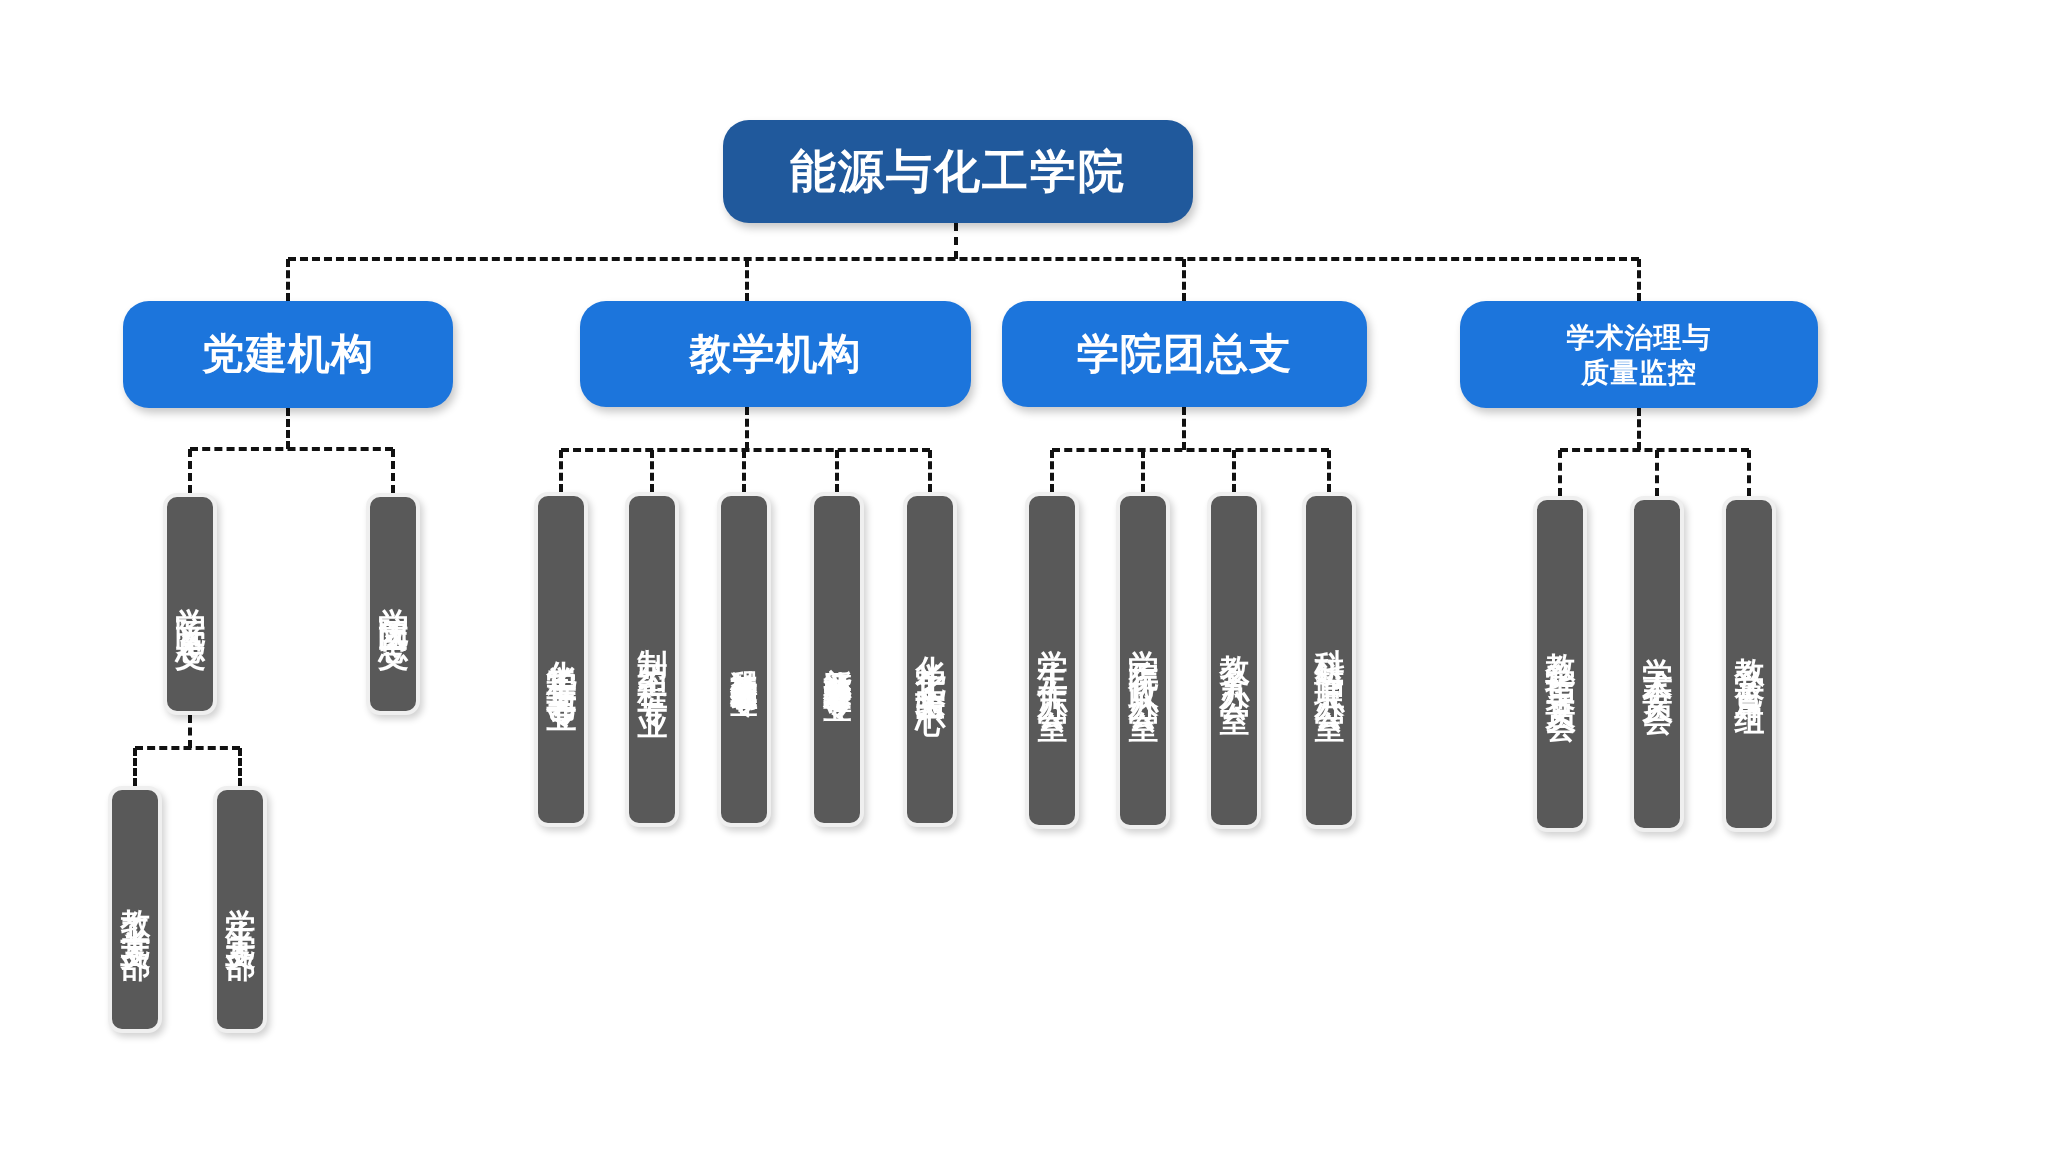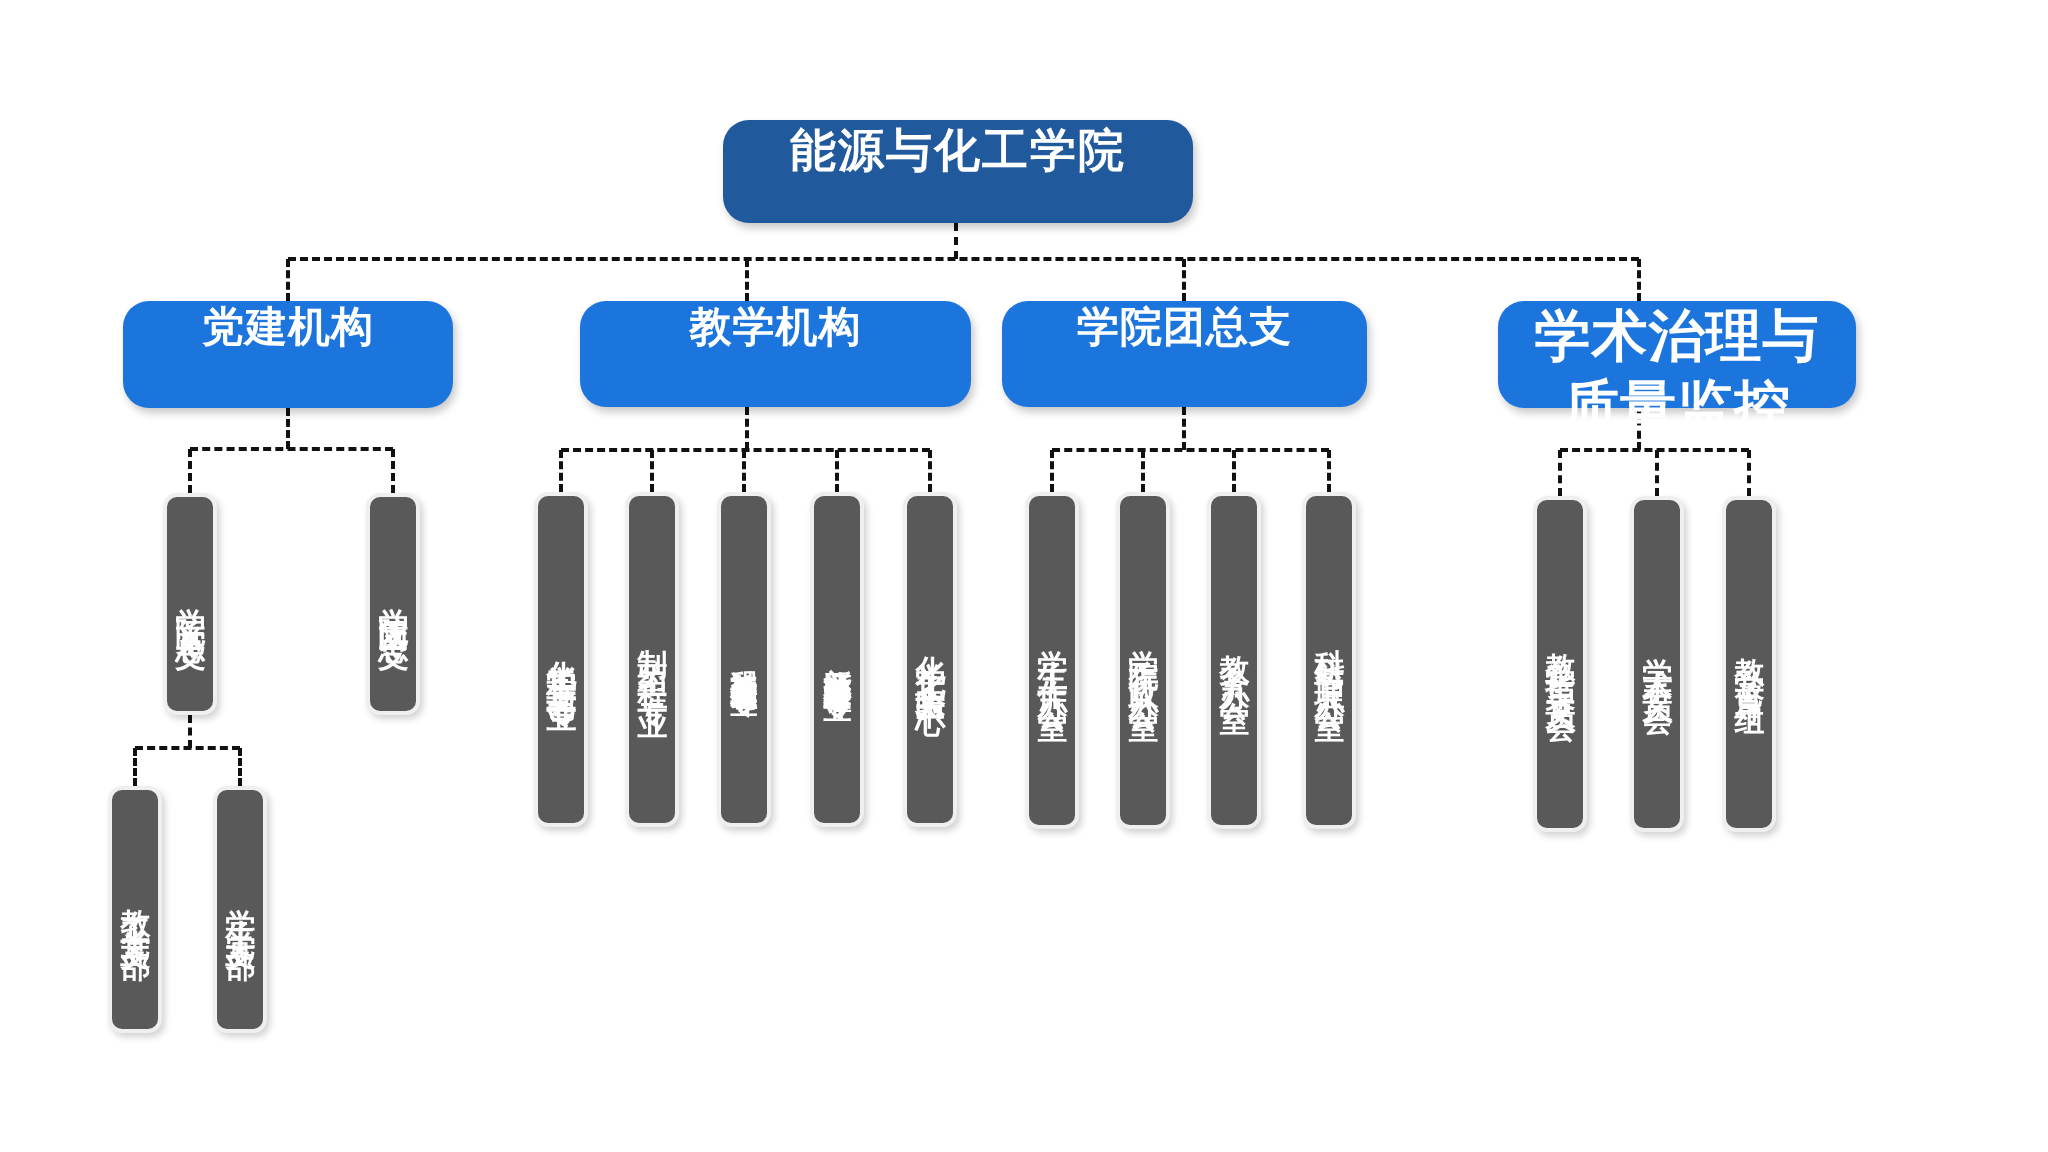--- a/index.html
+++ b/index.html
@@ -11,20 +11,21 @@
   .canvas {
     position: relative;
     width: 2048px;
     height: 1152px;
     background: #ffffff;
     overflow: hidden;
   }
   .node {
     position: absolute;
     display: flex;
+    align-items: center;
     justify-content: center;
     box-sizing: border-box;
     color: #ffffff;
     font-weight: bold;
     text-align: center;
   }
   .node-root {
     background: #20599c;
     border-radius: 26px;
     font-size: 46px;
@@ -114,21 +115,21 @@
 
   <div class="node node-branch" style="left:123px; top:301px; width:330px; height:107px;">
     <span>党建机构</span>
   </div>
   <div class="node node-branch" style="left:580px; top:301px; width:391px; height:106px;">
     <span>教学机构</span>
   </div>
   <div class="node node-branch" style="left:1002px; top:301px; width:365px; height:106px;">
     <span>学院团总支</span>
   </div>
-  <div class="node node-branch" style="left:1460px; top:301px; width:358px; height:107px; font-size:56px;margin-left:38px;">
+  <div class="node node-branch" style="left:1460px; top:301px; width:358px; height:107px; font-size:28px;">
     <span>学术治理与
 质量监控</span>
   </div>
 
   <div class="node node-leaf" style="left:163px; top:493px; height:222px;">
     <span class="vtext" style="letter-spacing:8px;">学院党总支</span>
   </div>
   <div class="node node-leaf" style="left:366px; top:493px; height:222px;">
     <span class="vtext" style="letter-spacing:8px;">学院团总支</span>
   </div>

